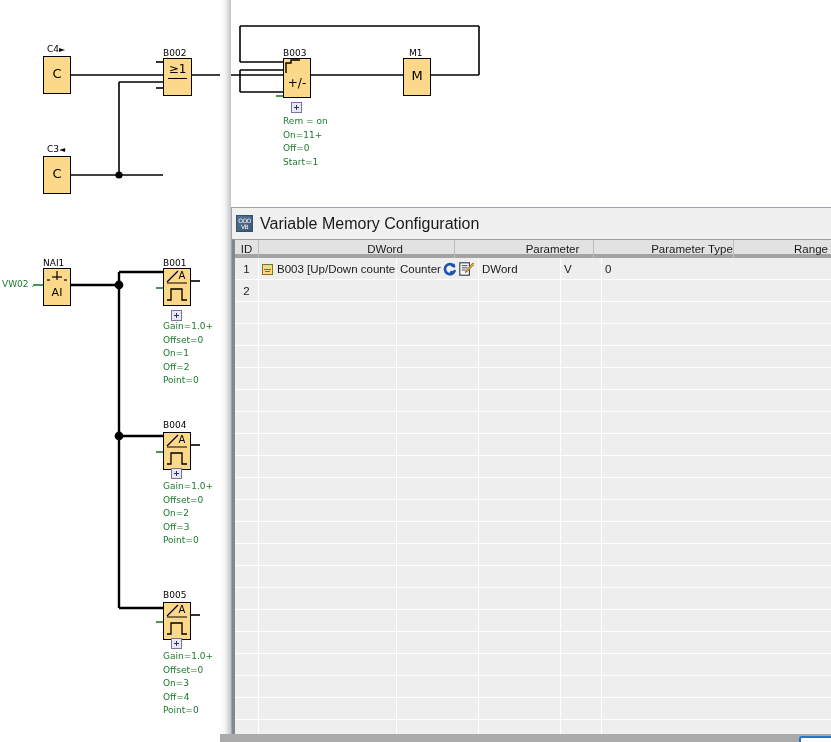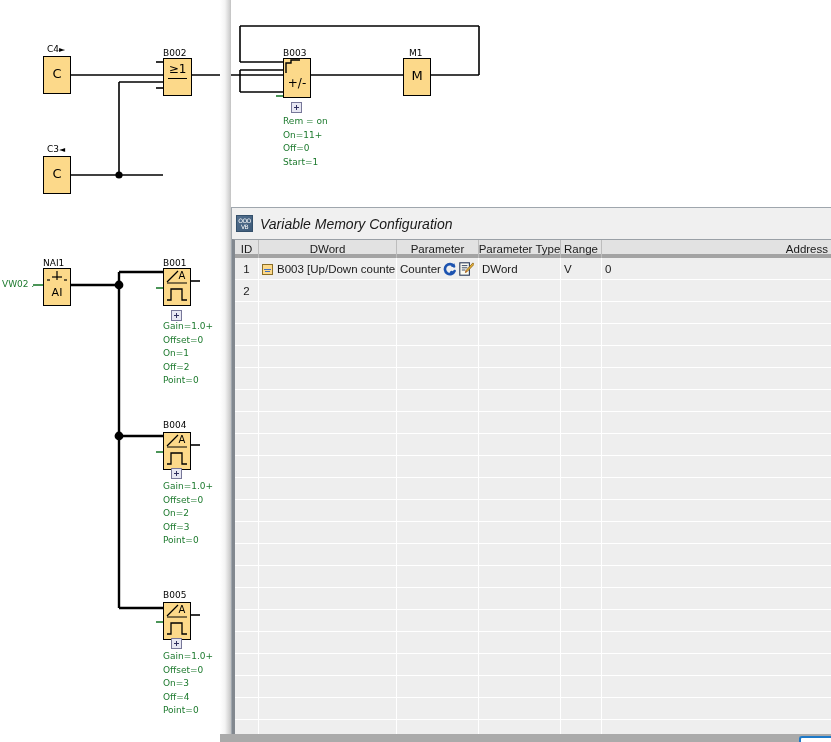--- a/index.html
+++ b/index.html
@@ -94,21 +94,21 @@
     font-family: "DejaVu Sans", sans-serif; font-size: 6px; color: #ffffff;
     line-height: 7px; text-align: center; letter-spacing: -0.5px;
   }
   #title-icon .ti-b {
     position: absolute; left: 1px; bottom: 1px; right: 1px; height: 7px;
     font-family: "DejaVu Sans", sans-serif; font-size: 6px; color: #ffffff;
     line-height: 7px; text-align: center; letter-spacing: -0.5px;
   }
   #title-text {
     font-family: "Liberation Sans", sans-serif;
-    font-size: 14px; color: #1a1a1a; white-space: nowrap; font-style: italic;
+    font-size: 16px; color: #1a1a1a; white-space: nowrap;
   }
 
   
   #grid-wrap {
     position: absolute; left: 0; top: 31px;
     width: 600px; height: 497px;
     border-top: 1px solid #9aa0a6;
     border-left: 3px solid #82888f;
     background: #eeeeee;
   }
@@ -337,21 +337,20 @@
     </div>
 
     <div id="grid-wrap">
 
       <div id="hdr">
         <div class="hc" style="width:24px;">ID</div>
         <div class="hc" style="width:138px;">DWord</div>
         <div class="hc" style="width:82px;">Parameter</div>
         <div class="hc" style="width:82px;">Parameter Type</div>
         <div class="hc" style="width:41px;">Range</div>
-        <div class="hc last" style="flex:1 1 auto;">Address</div>
       </div>
 
       <div id="body-rows">
 
         <div class="grow">
           <div class="gc idc" style="width:24px;">1</div>
           <div class="gc blkcell" style="width:138px;">
             <span class="mini-blk-icon"></span>
             <span>B003 [Up/Down counter]</span>
           </div>

